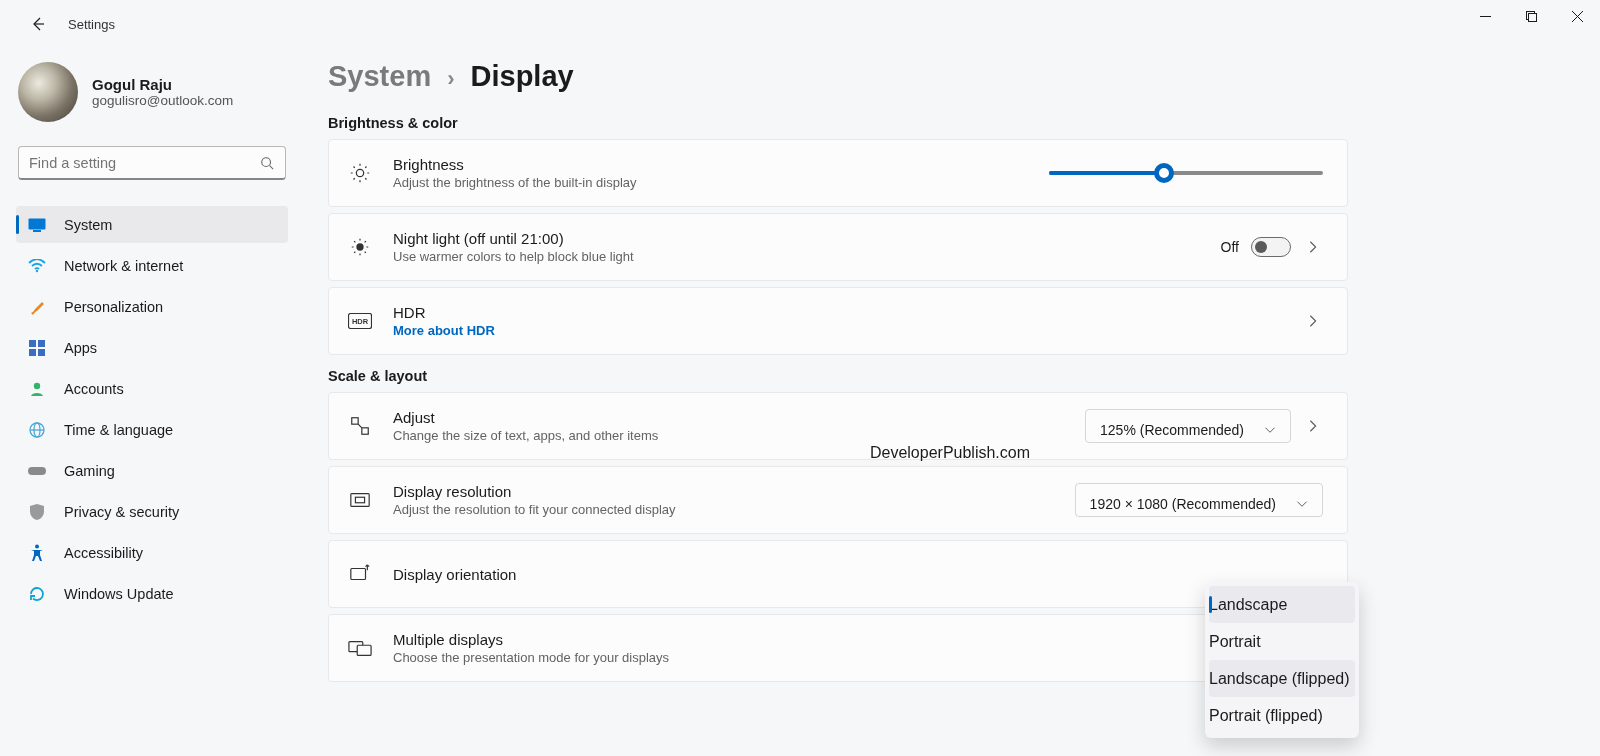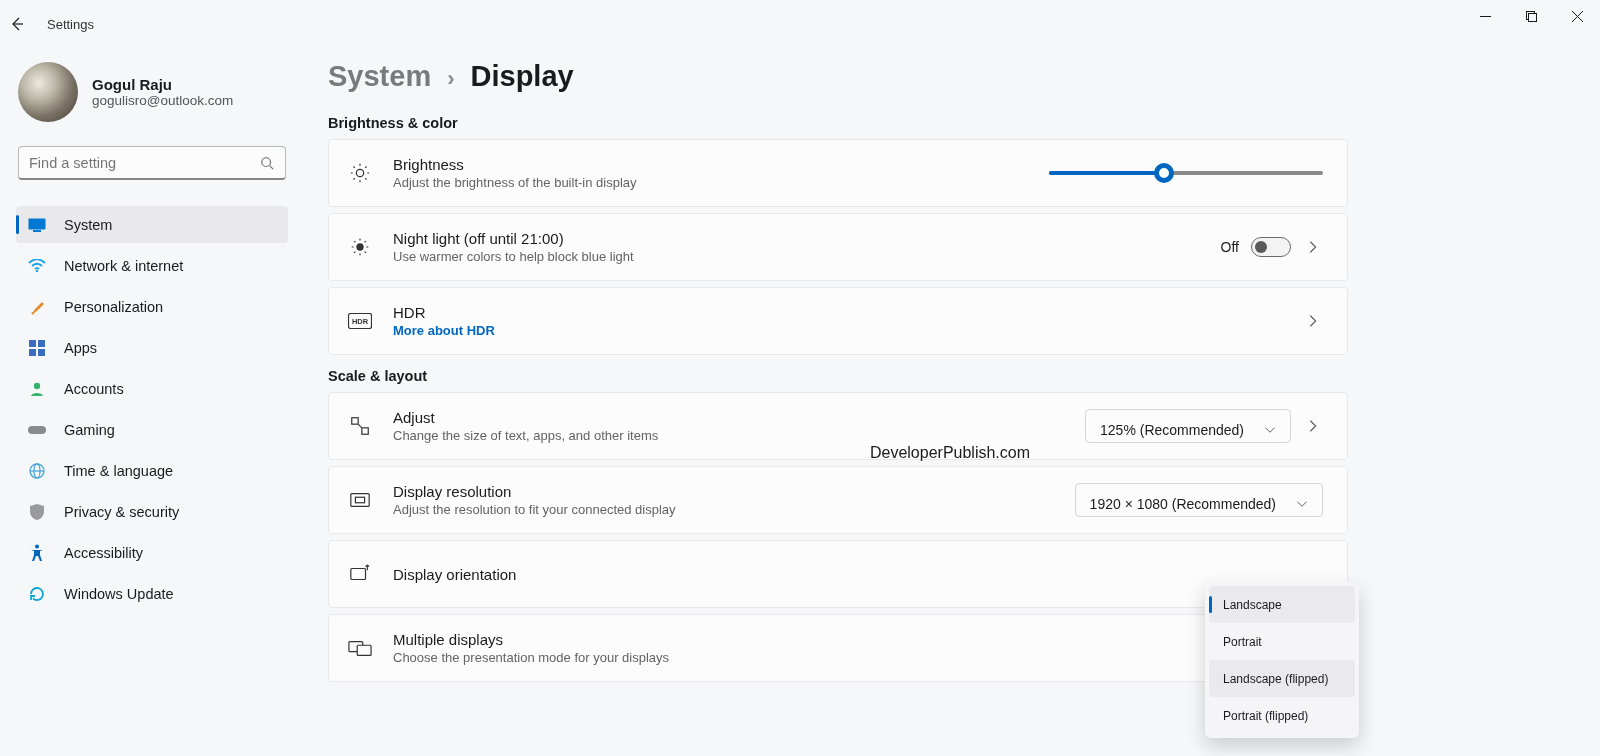--- a/index.html
+++ b/index.html
@@ -1,19 +1,19 @@
 <!DOCTYPE html>
 <html><head>
 <meta charset="utf-8">
 <style>
   * { box-sizing: border-box; margin: 0; padding: 0; font-family: "Segoe UI", sans-serif; }
   body { background: #f6f7f9; width: 1600px; height: 756px; overflow: hidden; position: relative; color: #1b1b1b; }
 
   
-  .titlebar { height: 48px; display: flex; align-items: center; padding-left: 5px; }
+  .titlebar { height: 48px; display: flex; align-items: center; padding-left: 26px; }
   .back-btn { width: 24px; height: 24px; display: flex; align-items: center; justify-content: center; margin-right: 18px; cursor: pointer; }
   .app-title { font-size: 13px; color: #333; }
   .wincontrols { position: absolute; right: 0; top: 0; display: flex; }
   .winbtn { width: 46px; height: 32px; display: flex; align-items: center; justify-content: center; cursor: pointer; }
   .winbtn svg { stroke: #1b1b1b; }
 
   
   .shell { display: flex; height: calc(100% - 48px); }
   .sidebar { width: 300px; padding: 10px 12px 0 16px; }
   .profile { display: flex; align-items: center; margin-bottom: 24px; margin-top: 4px; }
@@ -62,21 +62,21 @@
   .dropdown { background:#fcfcfd; border:1px solid #d6d6d8; border-radius:4px; height:34px; padding:8px 10px 0 14px; display:flex; align-items:center; gap:16px; font-size:14px; cursor:pointer; }
   .dropdown .chev svg { width:12px; height:12px; }
 
   .section-gap { margin-top: 13px; margin-bottom: 8px; }
 
   
   .watermark { position:absolute; left:50%; top:396px; transform:translateX(-50%); font-size:16px; color:#1b1b1b; pointer-events:none; }
 
   
   .popup { position:absolute; left:1205px; top:582px; width:154px; background:#f5f5f7; border-radius:6px; box-shadow: 0 8px 20px rgba(0,0,0,0.18); padding:4px; display:flex; flex-direction:column; gap:0; }
-  .popup-item { height:37px; display:flex; align-items:center; padding-left:14px; font-size:12px; border-radius:4px; cursor:pointer; position:relative;text-align:center; }
+  .popup-item { height:37px; display:flex; align-items:center; font-size:16px; border-radius:4px; cursor:pointer; position:relative;text-align:center; }
   .popup-item.selected { background:#eaeaee; }
   .popup-item.selected::before { content:""; position:absolute; left:0; top:10px; bottom:10px; width:3px; background:#0067c0; border-radius:2px; }
   .popup-item.hover { background:#eaeaee; }
 </style>
 </head>
 <body>
 
 <div class="titlebar">
   <div class="back-btn">
     <svg width="16" height="16" viewBox="0 0 16 16" fill="none">
@@ -168,35 +168,35 @@
           <span class="nav-ico">
             <svg width="16" height="16" viewBox="0 0 16 16" fill="#35b36a">
               <circle cx="8" cy="5" r="3.2"></circle>
               <path d="M2 15c1-4 11-4 12 0z"></path>
             </svg>
           </span>
           <span>Accounts</span>
         </div>
         <div class="nav-item">
           <span class="nav-ico">
-            <svg width="18" height="12" viewBox="0 0 18 12" fill="#8a8a8a">
-              <rect x="0" y="2" width="18" height="8" rx="4"></rect>
-            </svg>
-          </span>
-          <span>Gaming</span>
-        </div>
-        <div class="nav-item">
-          <span class="nav-ico">
             <svg width="16" height="16" viewBox="0 0 16 16" fill="none" stroke="#4aa8d8" stroke-width="1.3">
               <circle cx="8" cy="8" r="7"></circle>
               <ellipse cx="8" cy="8" rx="3" ry="7"></ellipse>
               <path d="M1 8h14"></path>
             </svg>
           </span>
           <span>Time &amp; language</span>
+        </div>
+        <div class="nav-item">
+          <span class="nav-ico">
+            <svg width="18" height="12" viewBox="0 0 18 12" fill="#8a8a8a">
+              <rect x="0" y="2" width="18" height="8" rx="4"></rect>
+            </svg>
+          </span>
+          <span>Gaming</span>
         </div>
         <div class="nav-item">
           <span class="nav-ico">
             <svg width="14" height="16" viewBox="0 0 14 16" fill="#9a9a9a">
               <path d="M7 0l7 2v5c0 5-3 8-7 9-4-1-7-4-7-9V2z"></path>
             </svg>
           </span>
           <span>Privacy &amp; security</span>
         </div>
         <div class="nav-item">

